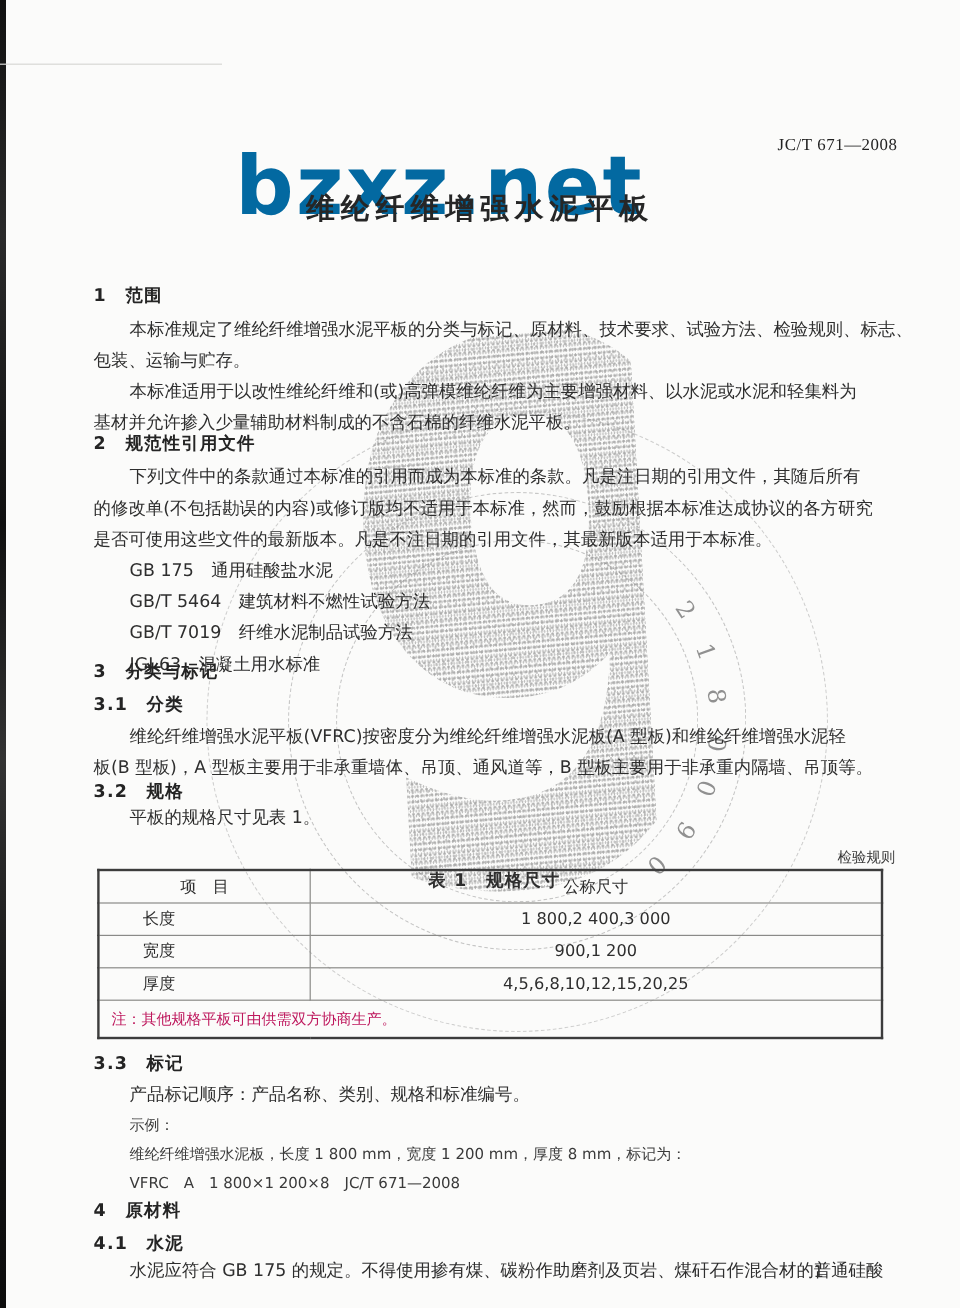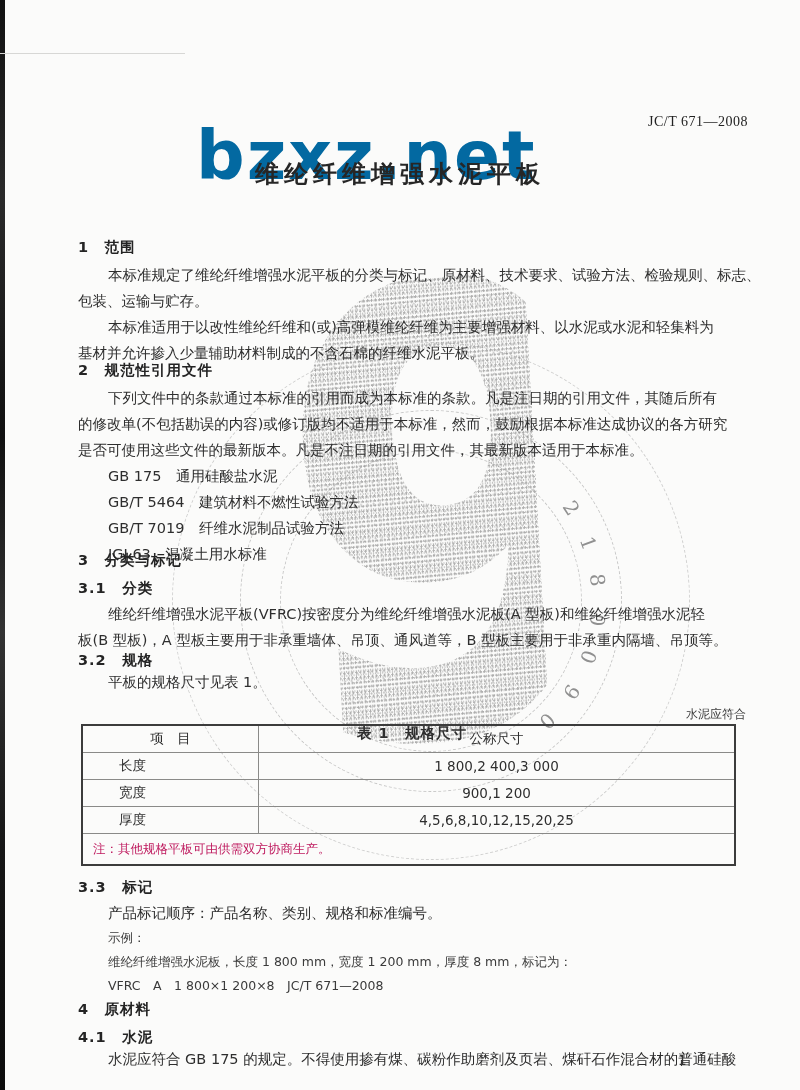--- a/index.html
+++ b/index.html
@@ -114,21 +114,21 @@
   <div class="ln ind">维纶纤维增强水泥平板(VFRC)按密度分为维纶纤维增强水泥板(A 型板)和维纶纤维增强水泥轻</div>
   <div class="ln">板(B 型板)，A 型板主要用于非承重墙体、吊顶、通风道等，B 型板主要用于非承重内隔墙、吊顶等。</div>
 </div>
 <div class="blk hd" style="top:647px;">3.2　规格</div>
 <div class="blk" style="top:669px;">
   <div class="ln ind">平板的规格尺寸见表 1。</div>
 </div>
 
 <div class="tbl-caption-row">
   <div class="tbl-caption">表 1　规格尺寸</div>
-  <div class="unit-note">水泥应符合</div>
+  <div class="unit-note">检验规则</div>
 </div>
 <table class="spec-table">
   <tbody>
     <tr>
       <td class="col-item c-center">项　目</td>
       <td class="c-center">公称尺寸</td>
     </tr>
     <tr>
       <td class="c-label">长度</td>
       <td class="c-center">1 800,2 400,3 000</td>

